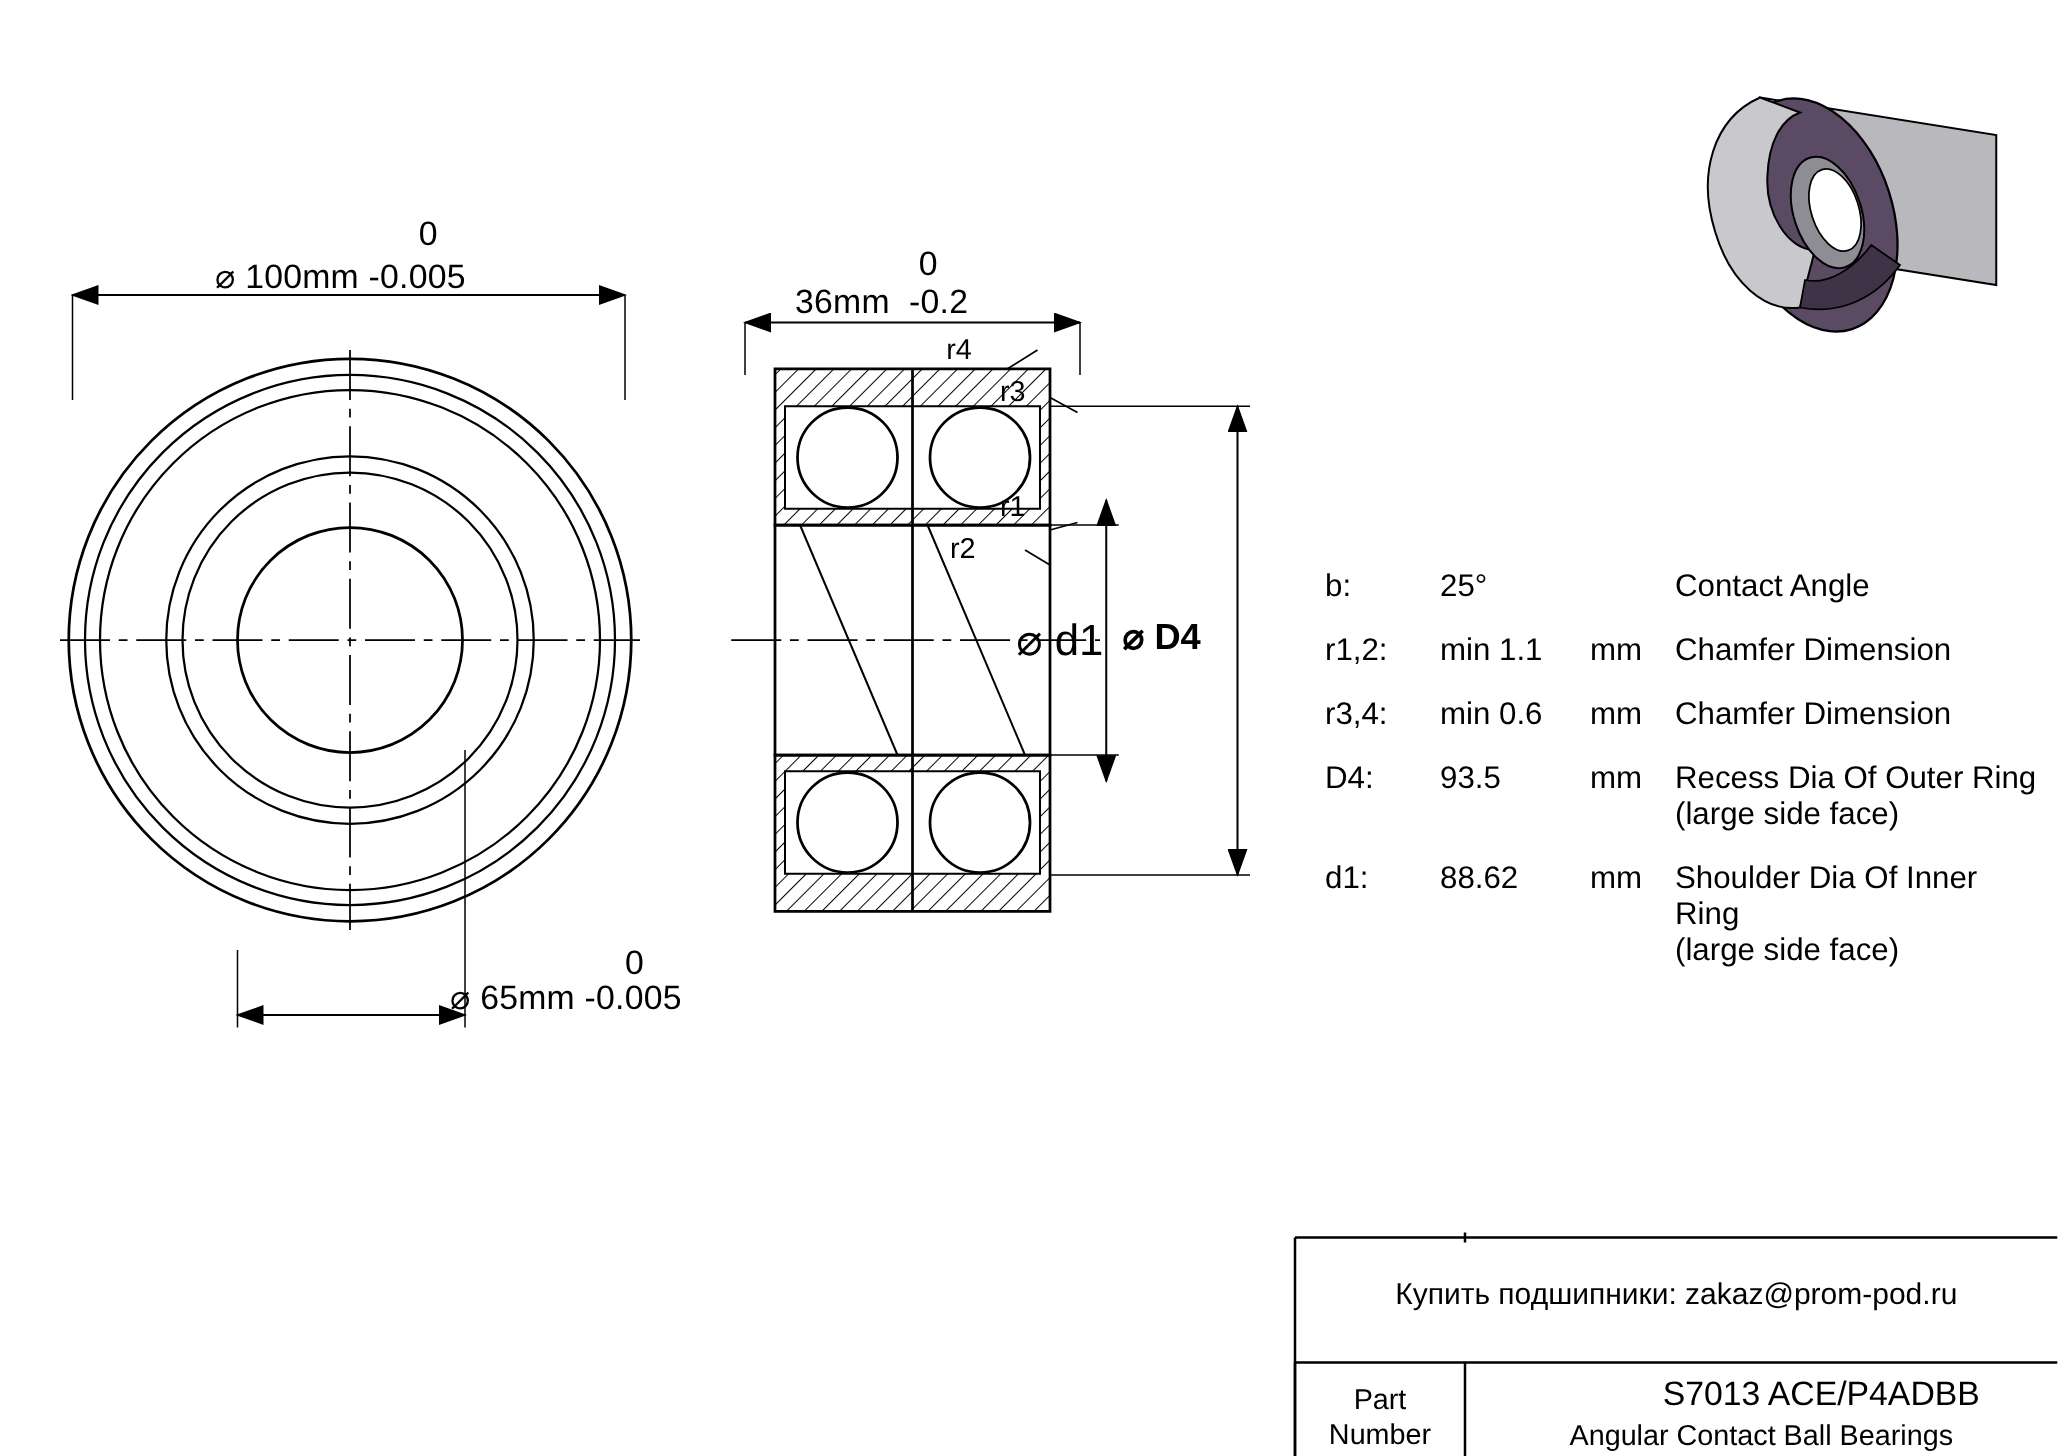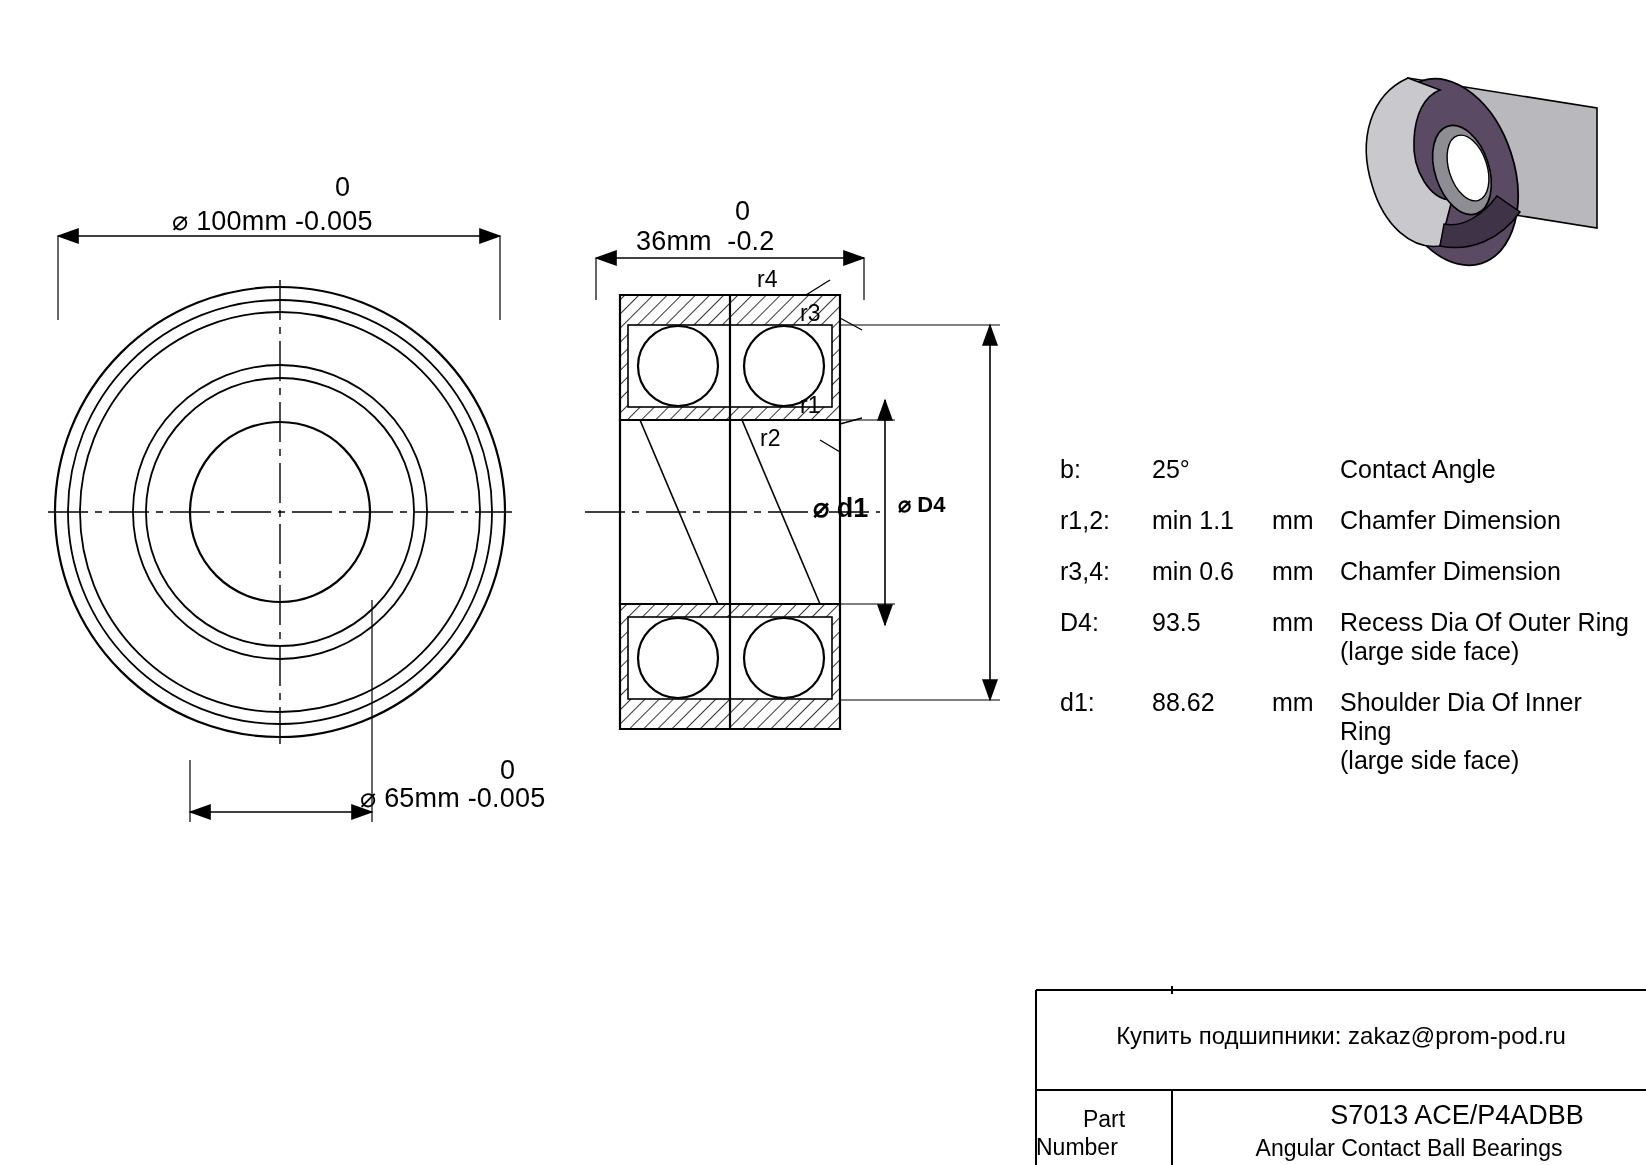--- a/index.html
+++ b/index.html
@@ -154,22 +154,22 @@
   <div class="txt dim" style="left:360px;top:782px;">⌀ 65mm -0.005</div>
 
   <div class="txt dim" style="left:735px;top:196px;">0</div>
   <div class="txt dim" style="left:636px;top:226px;">36mm  -0.2</div>
 
   <div class="txt leader" style="left:757px;top:266px;">r4</div>
   <div class="txt leader" style="left:800px;top:300px;">r3</div>
   <div class="txt leader" style="left:800px;top:392px;">r1</div>
   <div class="txt leader" style="left:760px;top:425px;">r2</div>
 
-  <div class="txt" style="left:813px;top:492px;font-size:27px;font-weight:bold;">⌀ d1</div>
-  <div class="txt" style="left:898px;top:492px;font-size:22px;font-weight:bold;">⌀ D4</div>
+  <div class="txt" style="left:813px;top:492px;font-size:35px;font-weight:normal;">⌀ d1</div>
+  <div class="txt" style="left:898px;top:492px;font-size:29px;font-weight:bold;">⌀ D4</div>
 
   <div class="spec">
     <div class="spec-row">
       <span class="spec-key">b:</span>
       <span class="spec-val">25°</span>
       <span class="spec-unit"></span>
       <span class="spec-desc">
         <span>Contact Angle</span>
       </span>
     </div>
@@ -205,18 +205,18 @@
       <span class="spec-desc">
         <span>Shoulder Dia Of Inner Ring</span>
         <span class="sub">(large side face)</span>
       </span>
     </div>
   </div>
 
   <div class="tb-text" style="left:1036px;top:1022px;width:610px;text-align:center;">Купить подшипники: zakaz@prom-pod.ru</div>
 
   <div class="tb-text tb-part" style="left:1036px;top:1106px;width:136px;text-align:center;">Part</div>
-  <div class="tb-text tb-part" style="left:1036px;top:1134px;width:136px;">Number</div>
+  <div class="tb-text tb-part" style="left:1036px;top:1134px;width:136px;text-align:center;">Number</div>
 
   <div class="tb-text tb-num" style="left:1172px;top:1100px;width:474px;text-align:center;">S7013 ACE/P4ADBB</div>
   <div class="tb-text tb-sub" style="left:1172px;top:1135px;width:474px;text-align:center;">Angular Contact Ball Bearings</div>
 
 </div>
 
 </body></html>

